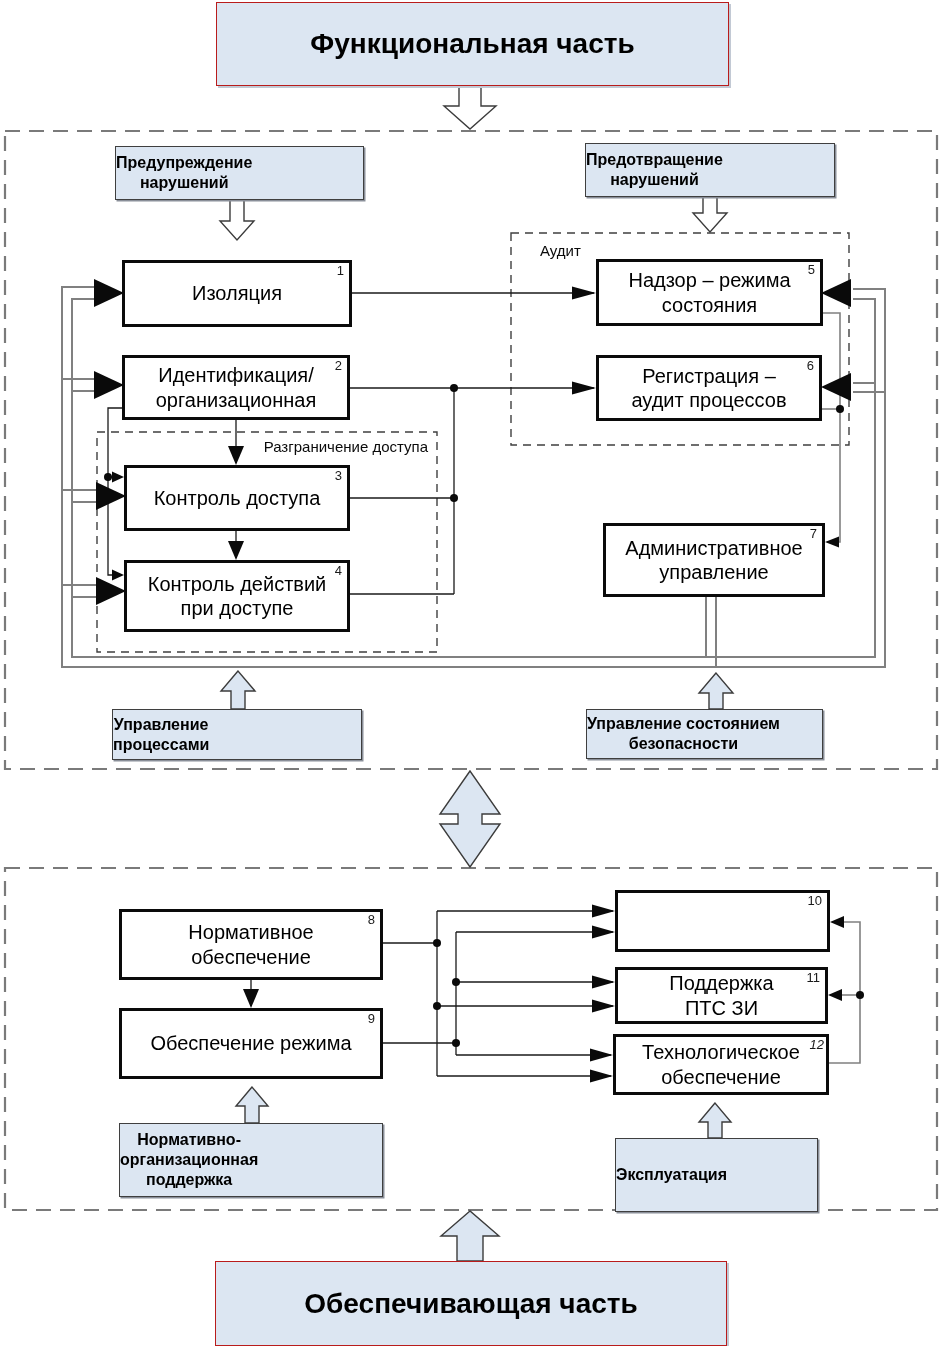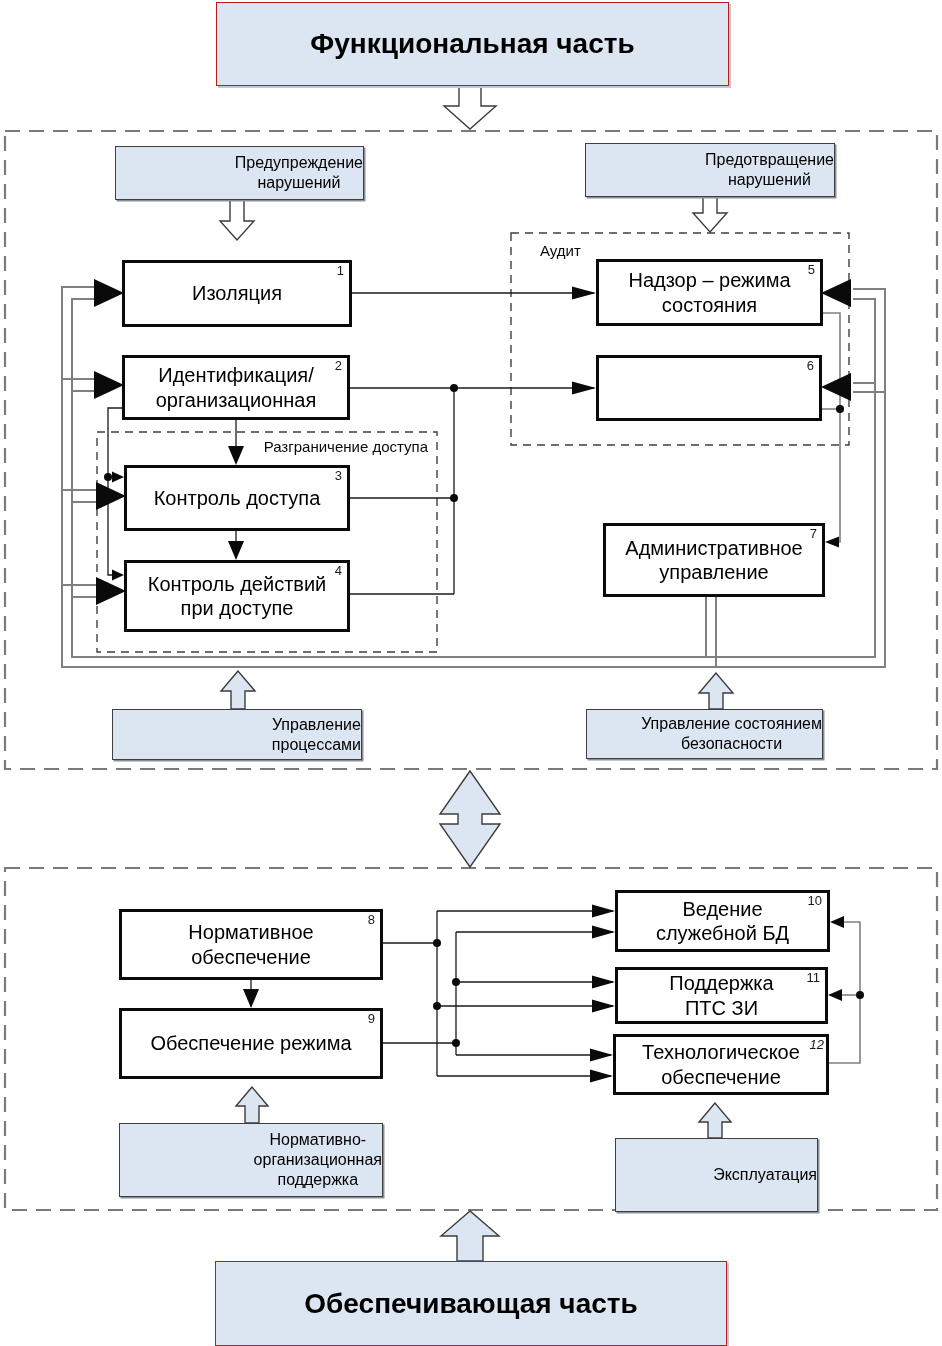--- a/index.html
+++ b/index.html
@@ -15,22 +15,22 @@
     position:absolute; box-sizing:border-box;
     background:#dce6f2; border:1px solid #b91c1c;
     box-shadow:2px 2px 0 #c2c9d4;
     display:flex; align-items:center; justify-content:center;
     font-size:28px; font-weight:bold; text-align:center;
   }
   .callout {
     position:absolute; box-sizing:border-box;
     background:#dce6f2; border:1px solid #3f3f3f;
     box-shadow:1.5px 1.5px 0 #8a8f99;
-    display:flex; align-items:center; justify-content:flex-end;
-    font-size:16px; font-weight:normal; text-align:center; line-height:1.25;
+    display:flex; align-items:center; justify-content:flex-start;
+    font-size:16px; font-weight:bold; text-align:center; line-height:1.25;
   }
   .node {
     position:absolute; box-sizing:border-box;
     background:#ffffff; border:3px solid #0a0a0a;
     display:flex; align-items:center; justify-content:center;
     font-size:20px; text-align:center; line-height:1.22;
   }
   .node .num {
     position:absolute; top:1px; right:5px;
     font-size:13px; line-height:1; color:#1a1a1a;
@@ -199,40 +199,40 @@
       <span class="multiline">Контроль действий
 при доступе</span>
     </div>
     <div class="node" style="left:596px; top:259px; width:227px; height:67px;">
       <span class="num">5</span>
       <span class="multiline">Надзор – режима
 состояния</span>
     </div>
     <div class="node" style="left:596px; top:355px; width:226px; height:66px;">
       <span class="num">6</span>
+      <span class="multiline">Регистрация –
+аудит процессов</span>
     </div>
     <div class="node" style="left:603px; top:523px; width:222px; height:74px;">
       <span class="num">7</span>
       <span class="multiline">Административное
 управление</span>
     </div>
 
     <div class="node" style="left:119px; top:909px; width:264px; height:71px;">
       <span class="num">8</span>
       <span class="multiline">Нормативное
 обеспечение</span>
     </div>
     <div class="node" style="left:119px; top:1008px; width:264px; height:71px;">
       <span class="num">9</span>
       <span class="multiline">Обеспечение режима</span>
     </div>
     <div class="node" style="left:615px; top:890px; width:215px; height:62px;">
       <span class="num">10</span>
-      <span class="multiline">Ведение
-служебной БД</span>
     </div>
     <div class="node" style="left:615px; top:967px; width:213px; height:57px;">
       <span class="num">11</span>
       <span class="multiline">Поддержка
 ПТС ЗИ</span>
     </div>
     <div class="node" style="left:613px; top:1034px; width:216px; height:61px;">
       <span class="num" style="right:2px;font-style:italic;">12</span>
       <span class="multiline">Технологическое
 обеспечение</span>

